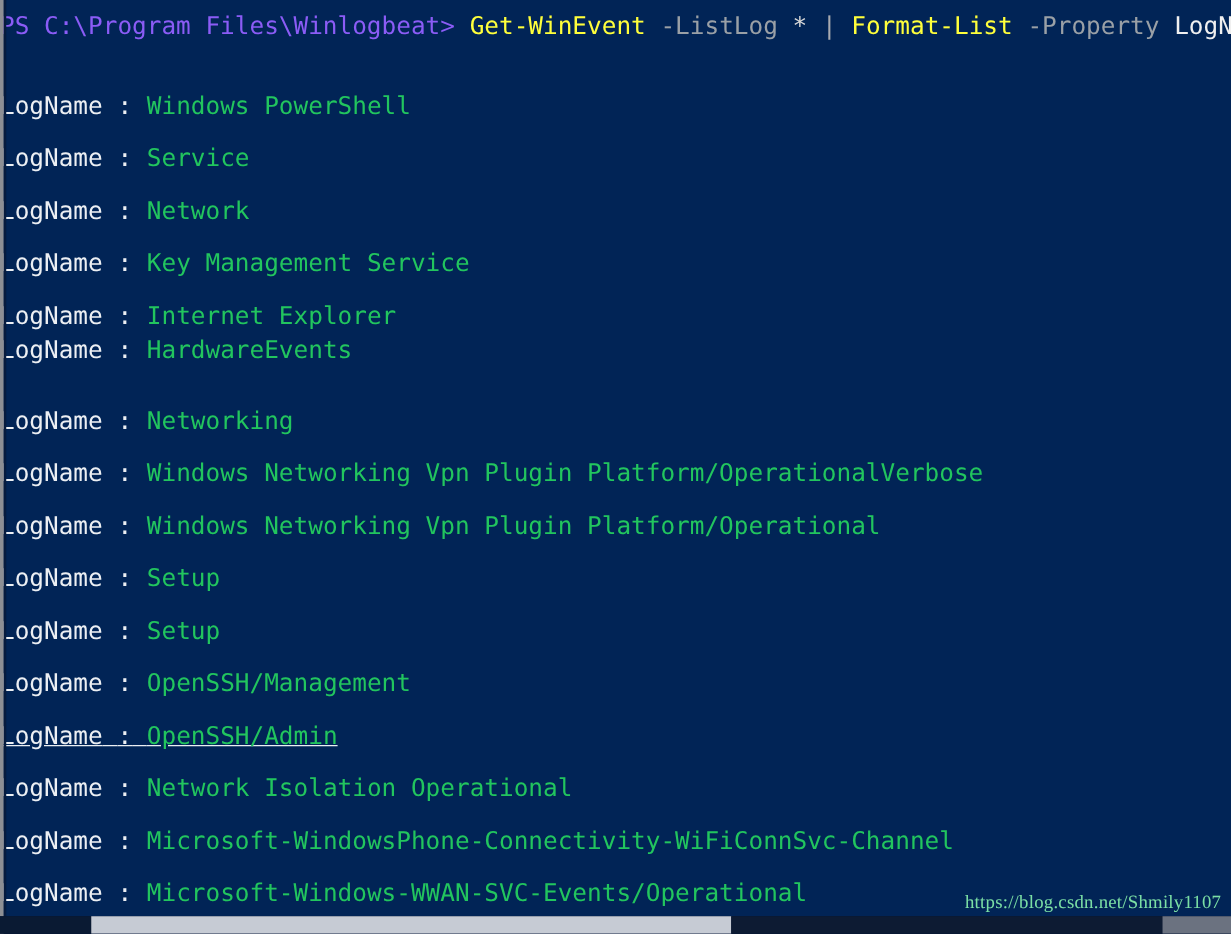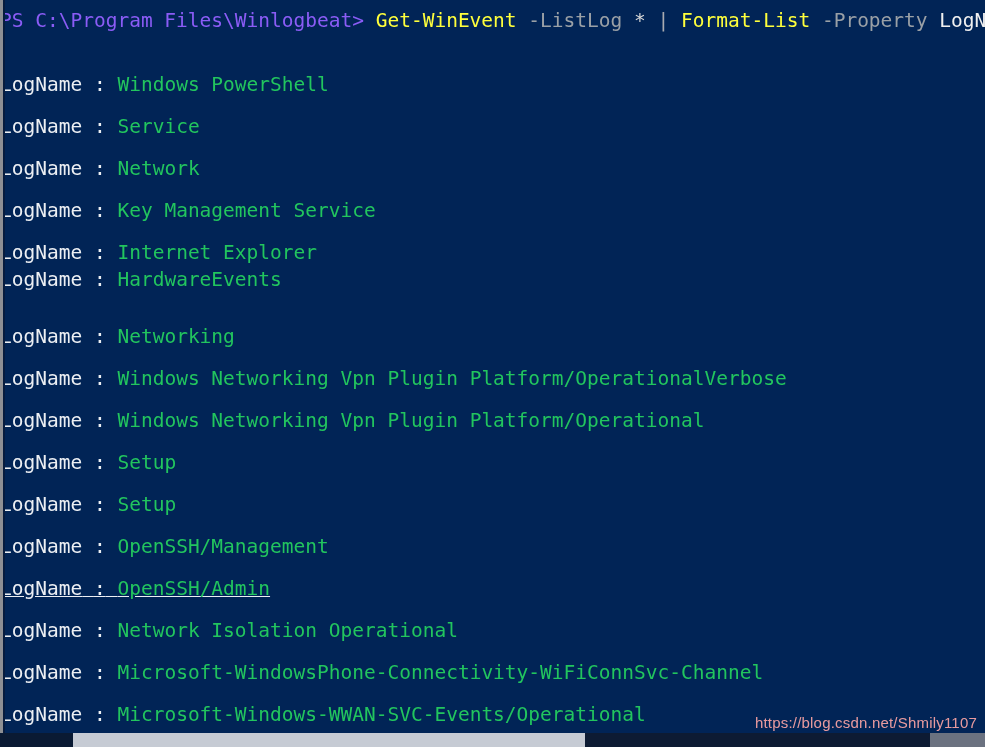--- a/index.html
+++ b/index.html
@@ -78,23 +78,23 @@
 
   .out-key   { color: #eceff3; }
   .out-colon { color: #eceff3; }
   .out-val   { color: #22c55e; }
 
   
   .watermark {
     position: absolute;
     right: 8px;
     top: 714px;
-    font-family: Liberation Sans, sans-serif;
+    font-family: Liberation Serif, serif;
     font-size: 15px;
-    color: #fca5a5;
+    color: #86efac;
     opacity: 0.92;
     white-space: pre;
     letter-spacing: 0.2px;
   }
 
   
   .scrollbar {
     position: absolute;
     left: 0;
     bottom: 0;

